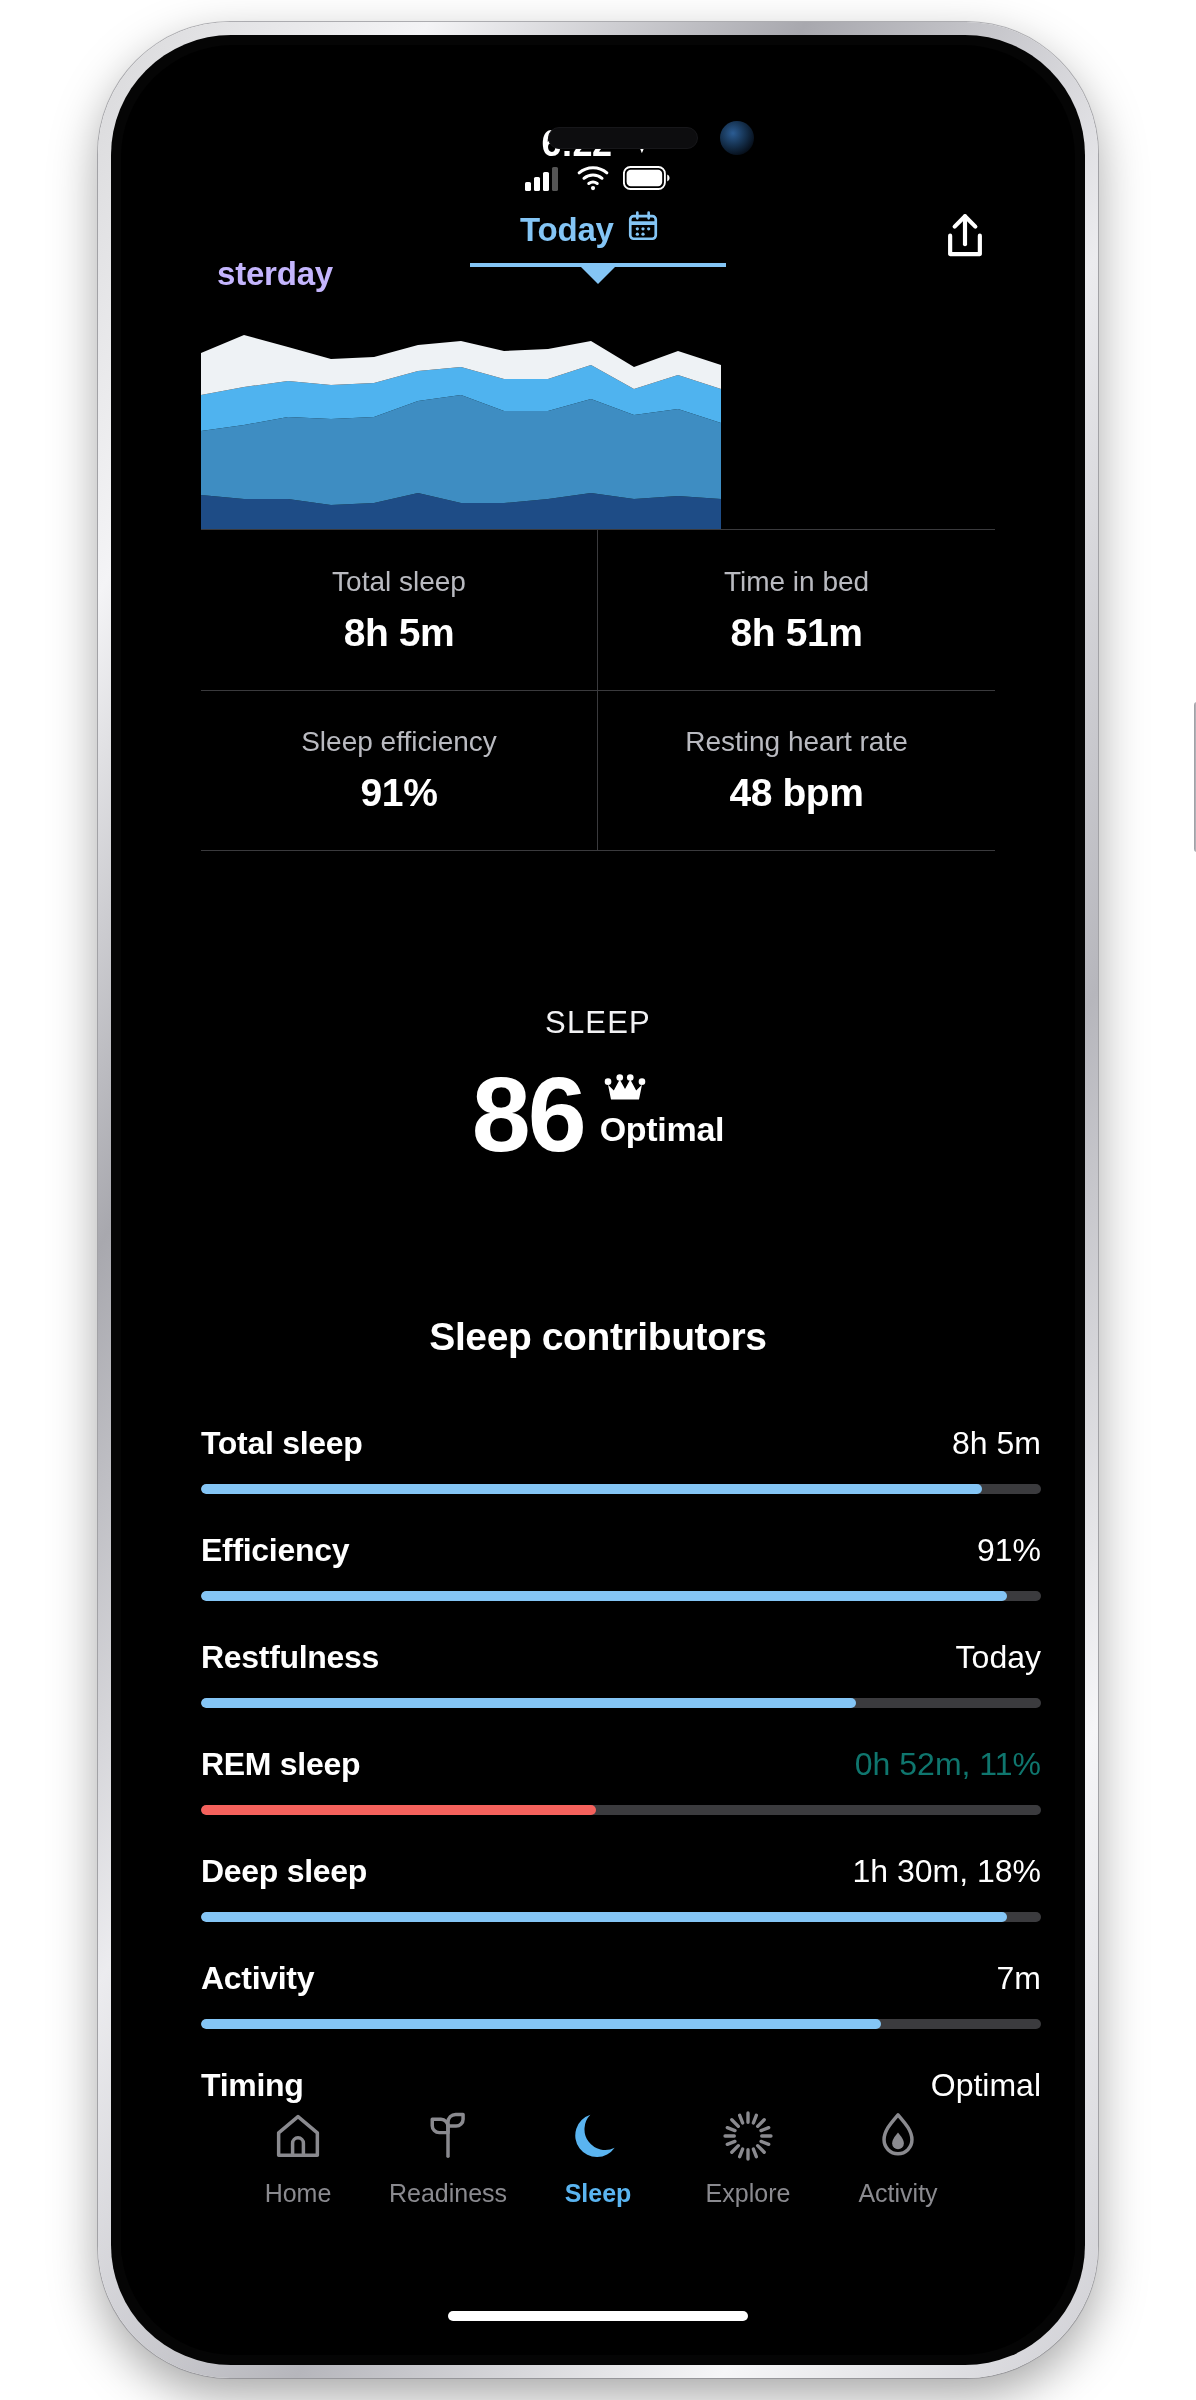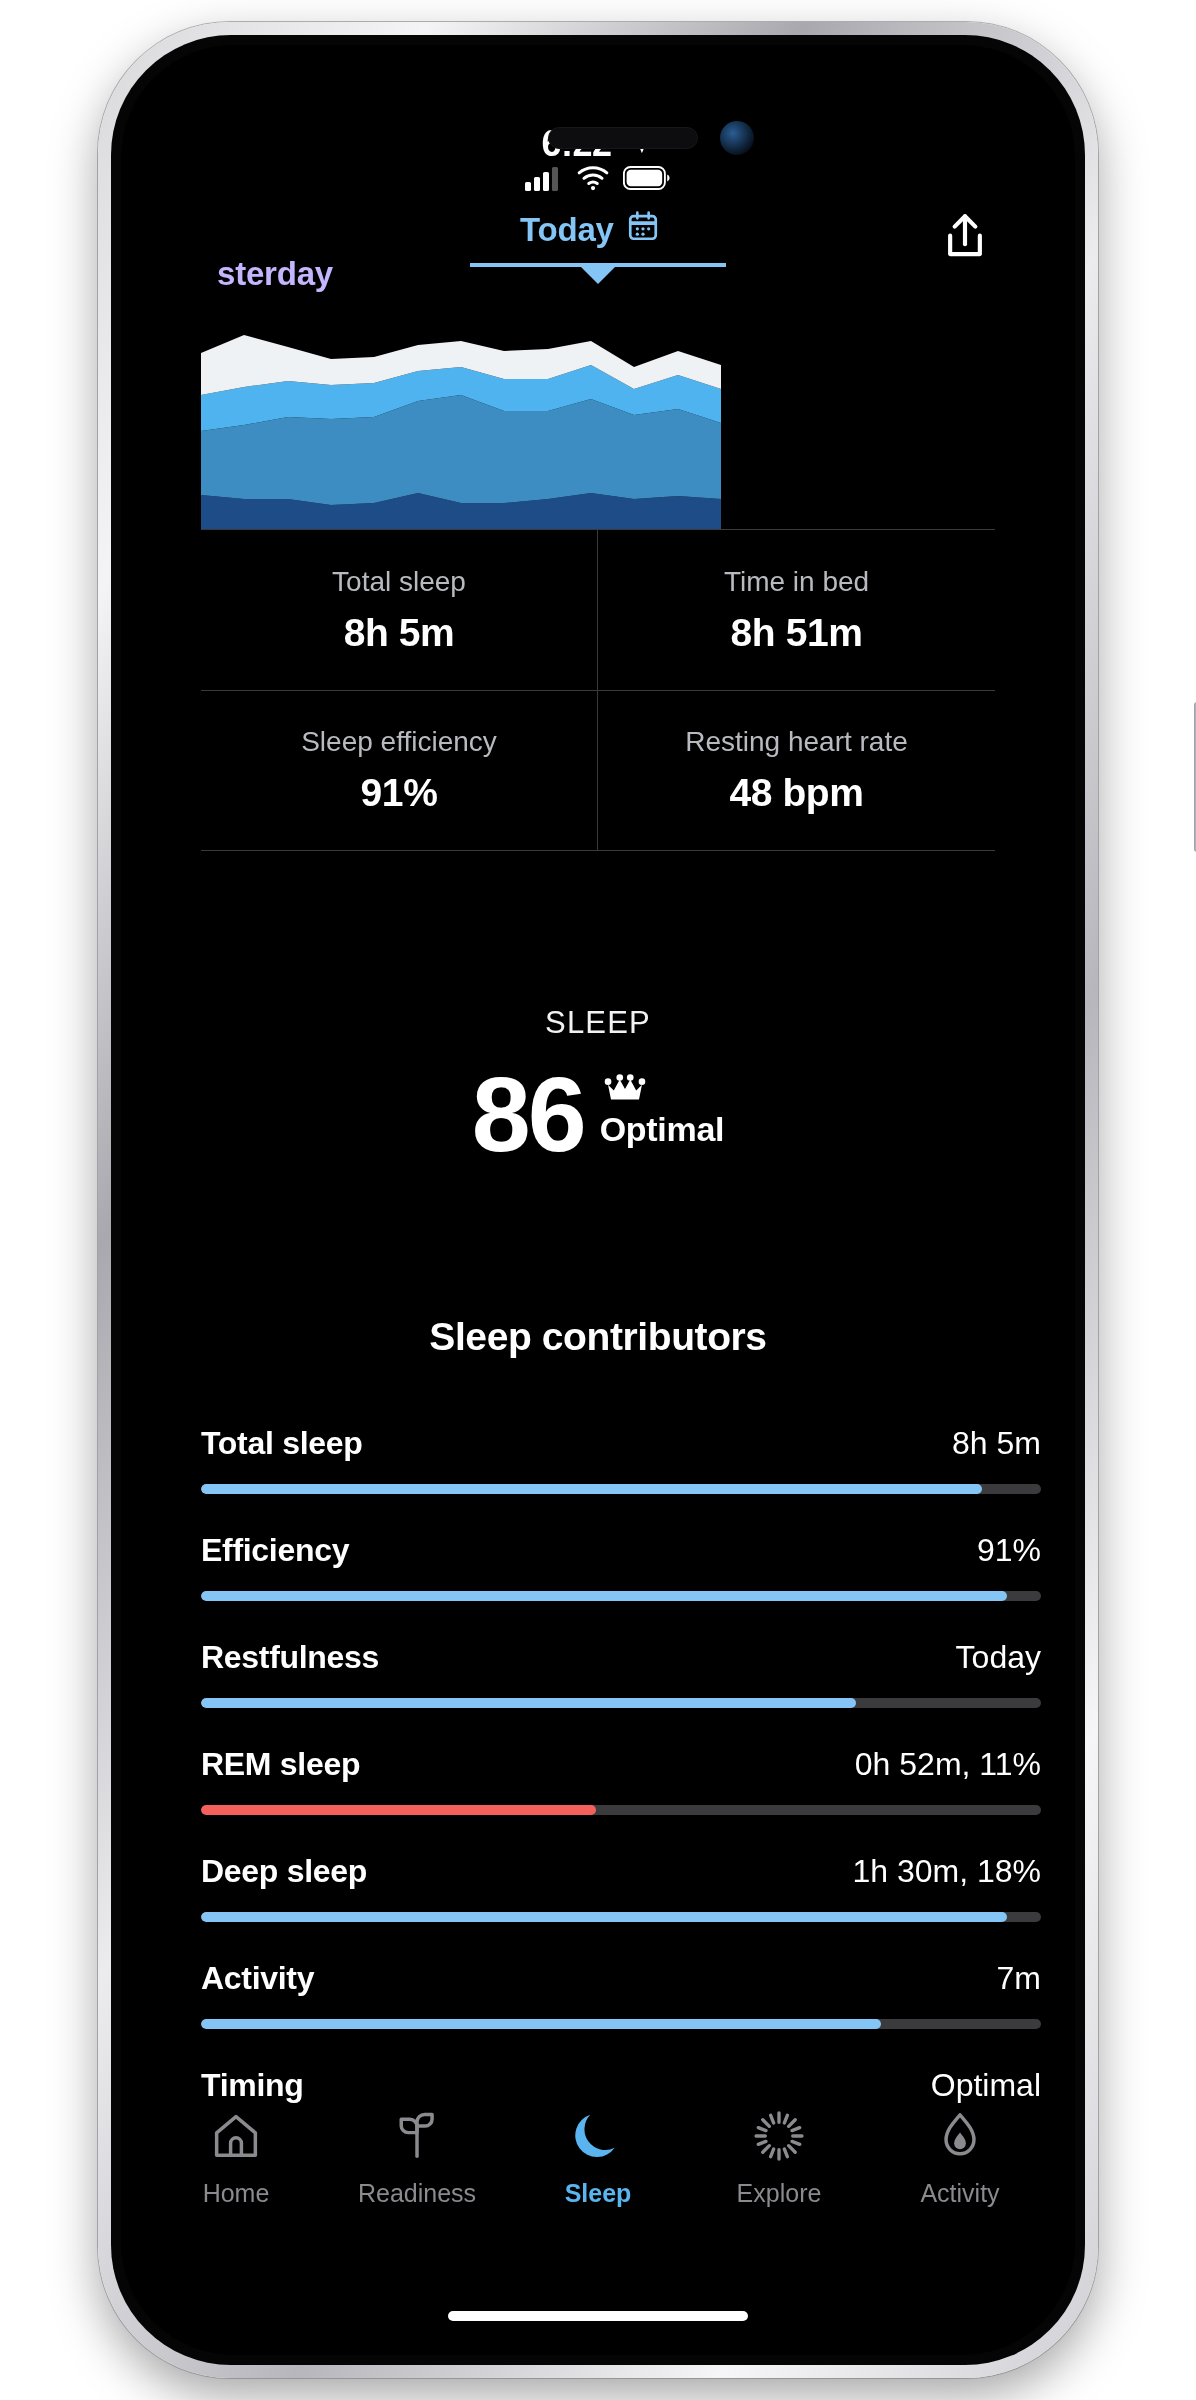--- a/index.html
+++ b/index.html
@@ -147,32 +147,32 @@
     text-align:center; font-size:39px; font-weight:700; letter-spacing:-.4px;
   }
 
   
   .contrib-list { position:absolute; left:80px; top:1380px; width:840px; }
   .row { margin-bottom:38px; }
   .row:last-child { margin-bottom:0; }
   .row-head { display:flex; justify-content:space-between; align-items:baseline; }
   .row-name { font-size:32px; font-weight:700; letter-spacing:-.3px; color:#fff; }
   .row-val  { font-size:32px; font-weight:400; color:#fff; }
-  .row-val.alert { color:#ffffff; }
+  .row-val.alert { color:#0f766e; }
   .track {
     margin-top:22px; height:10px; border-radius:5px;
     background:#3b3b3e; overflow:hidden;
   }
   .fill { height:100%; border-radius:5px; background:#84c5f5; }
   .fill.alert { background:#f4615c; }
 
   
   .nav {
     position:absolute; left:0; bottom:96px; width:100%; height:150px;
-    display:flex; align-items:flex-start; justify-content:space-between;
+    display:flex; align-items:flex-start; justify-content:center;
     padding:0 40px; background:#000;
   }
   .nav-item {
     width:150px; display:flex; flex-direction:column;
     align-items:center; gap:12px; color:#8a8a8f;
   }
   .nav-item.active { color:#5ab4f0; }
   .nav-label { font-size:25px; font-weight:400; }
   .nav-item.active .nav-label { font-weight:700; }
   .home-indicator {

